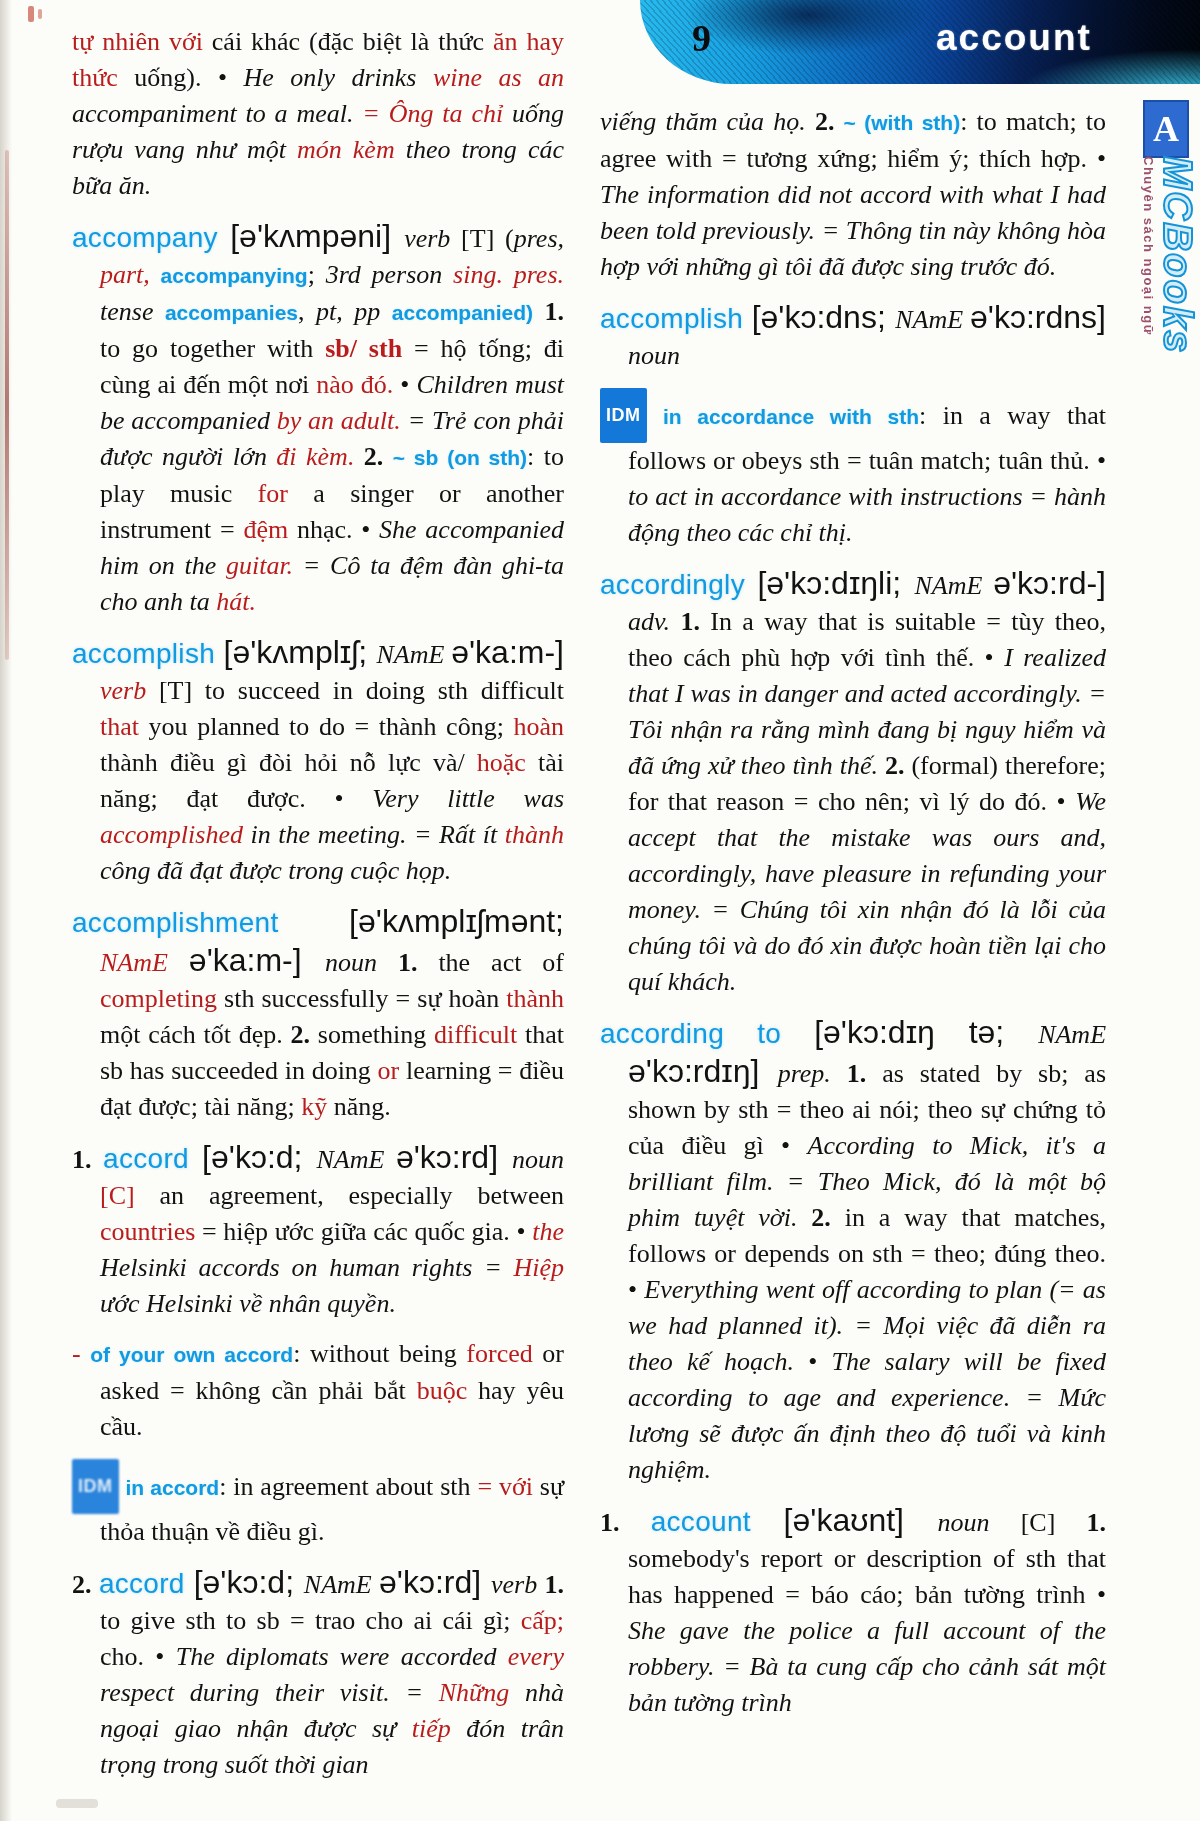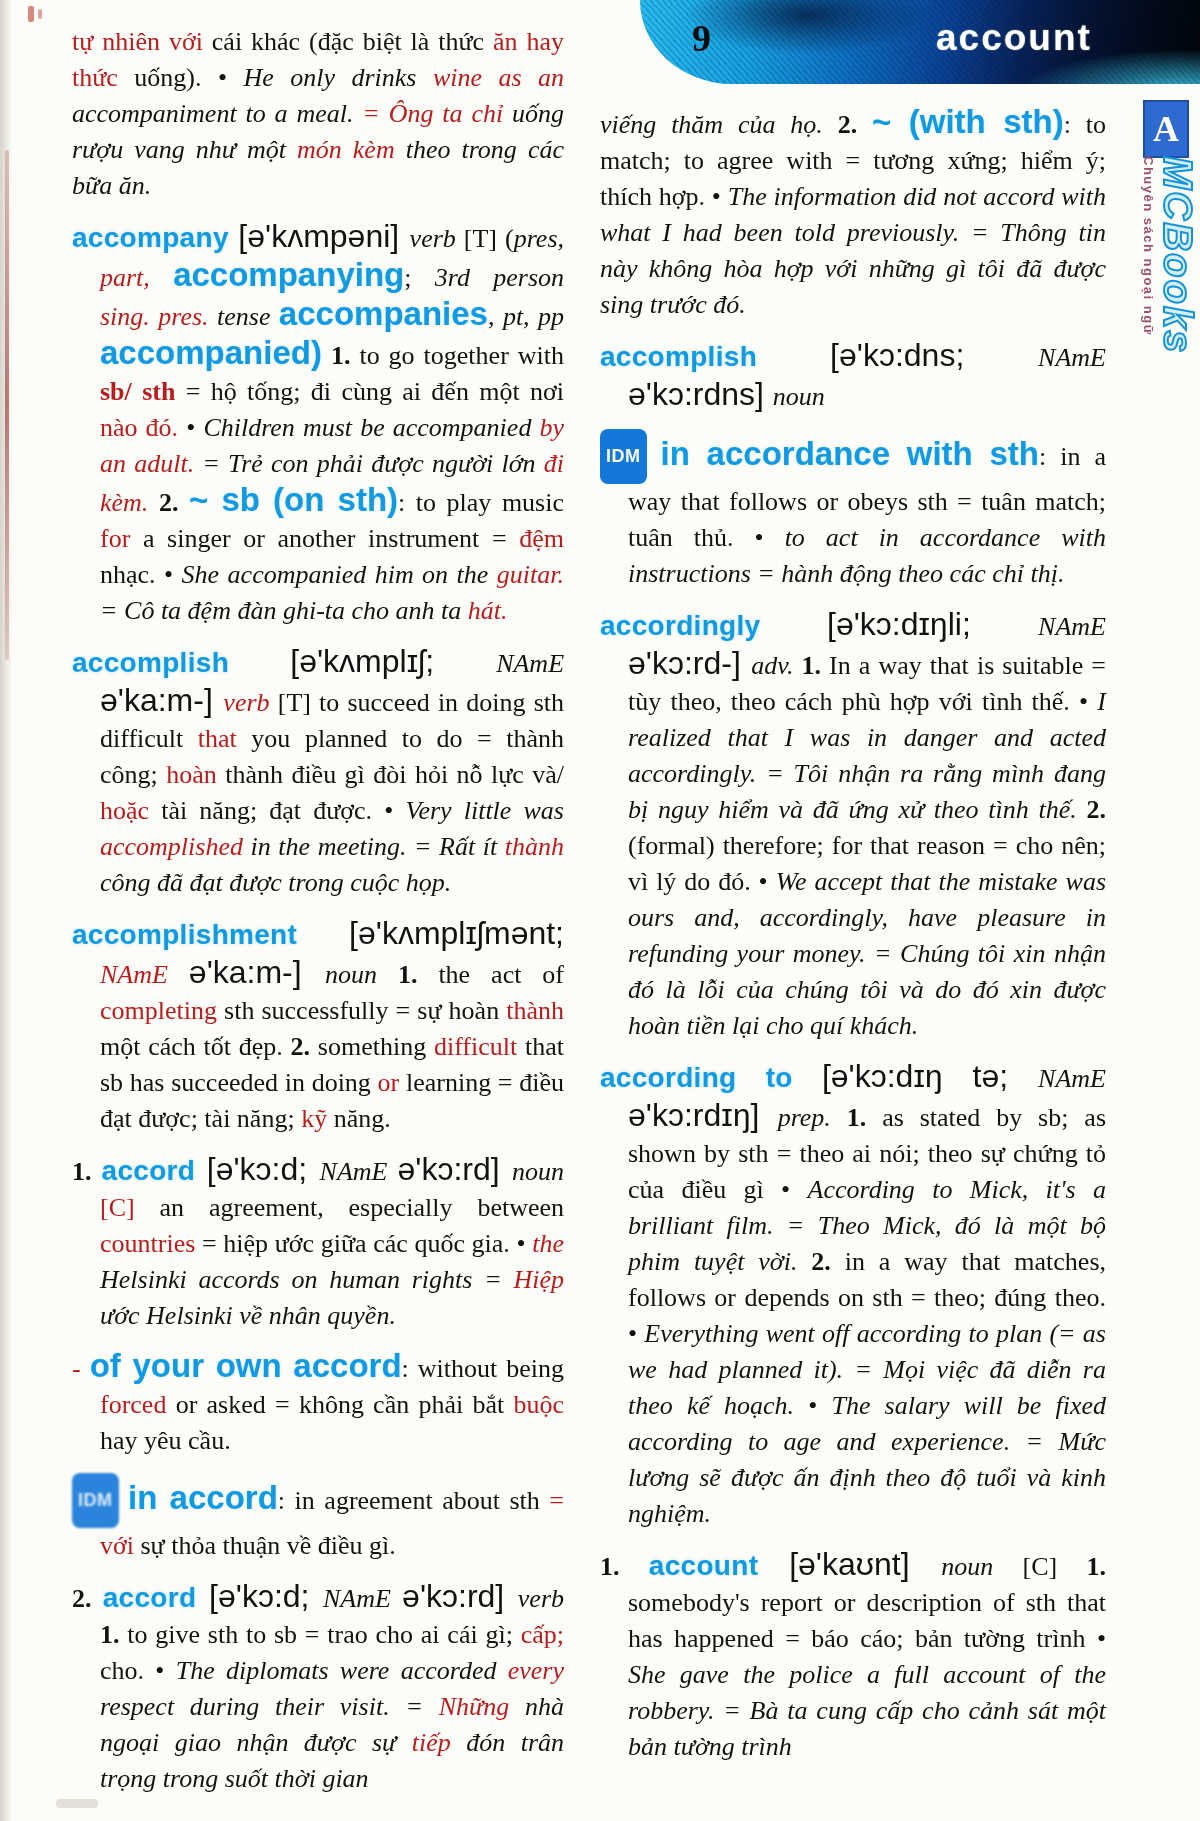--- a/index.html
+++ b/index.html
@@ -54,29 +54,29 @@
 
   
   .col{position:absolute;text-align:justify;}
   .col-left{left:72px;width:492px;top:24px;}
   .col-right{left:600px;width:506px;top:104px;}
   .para{margin:0 0 14px 0;padding-left:28px;text-indent:-28px;
     font-size:26px;line-height:36px;}
   .para.cont{padding-left:0;text-indent:0;}
   .it{font-style:italic;}
   .bd{font-weight:bold;}
-  .hw{font-family:"Liberation Sans","DejaVu Sans",sans-serif;font-weight:bold;
+  .hw{font-family:"Liberation Sans","DejaVu Sans",sans-serif;font-weight:normal;
     color:var(--hw-blue);font-size:28px;letter-spacing:.3px;
     text-shadow:0 0 3px rgba(70,190,240,.40);}
   .sub{font-family:"Liberation Sans","DejaVu Sans",sans-serif;font-weight:bold;
-    color:var(--hw-blue);font-size:33px;text-shadow:0 0 2px rgba(70,190,240,.35);margin-top:28px;}
+    color:var(--hw-blue);font-size:21px;text-shadow:0 0 2px rgba(70,190,240,.35);margin-top:28px;}
   .ph{font-family:"Liberation Sans","DejaVu Sans",sans-serif;font-size:32px;}
   .idm-badge{display:inline-block;background:var(--badge-blue);color:#fff;
     font-family:"Liberation Sans","DejaVu Sans",sans-serif;font-weight:bold;font-size:18px;
-    line-height:23px;padding:16px 6px;border-radius:8px;vertical-align:3px;letter-spacing:.5px;
+    line-height:23px;padding:16px 6px;border-radius:2px;vertical-align:3px;letter-spacing:.5px;
     text-indent:0;}
   .fade{color:#b91c1c;filter:blur(.4px);}
   .idm-badge.fade{color:#dcebfa;filter:blur(1.3px);opacity:.9;}
 </style>
 </head>
 <body>
 
 <div>
   <div class="left-edge"></div>
   <div class="red-line"></div>

